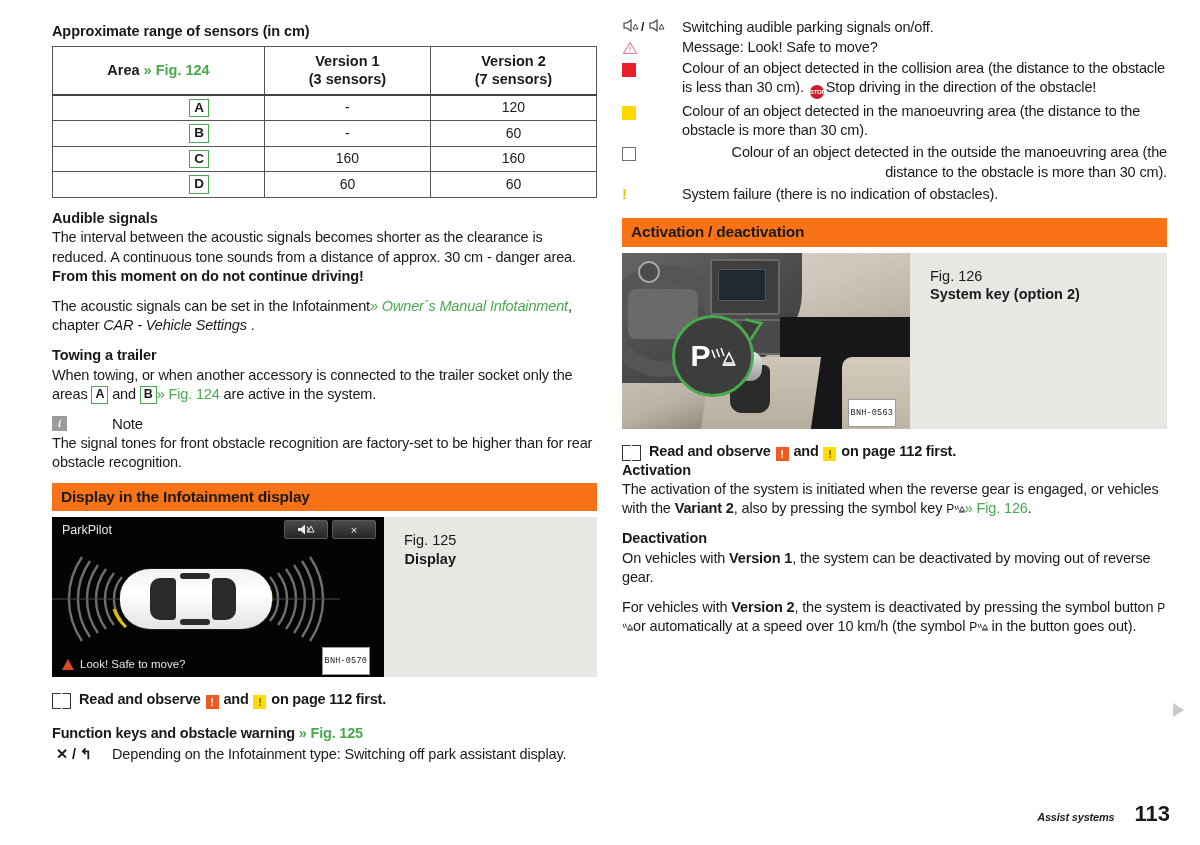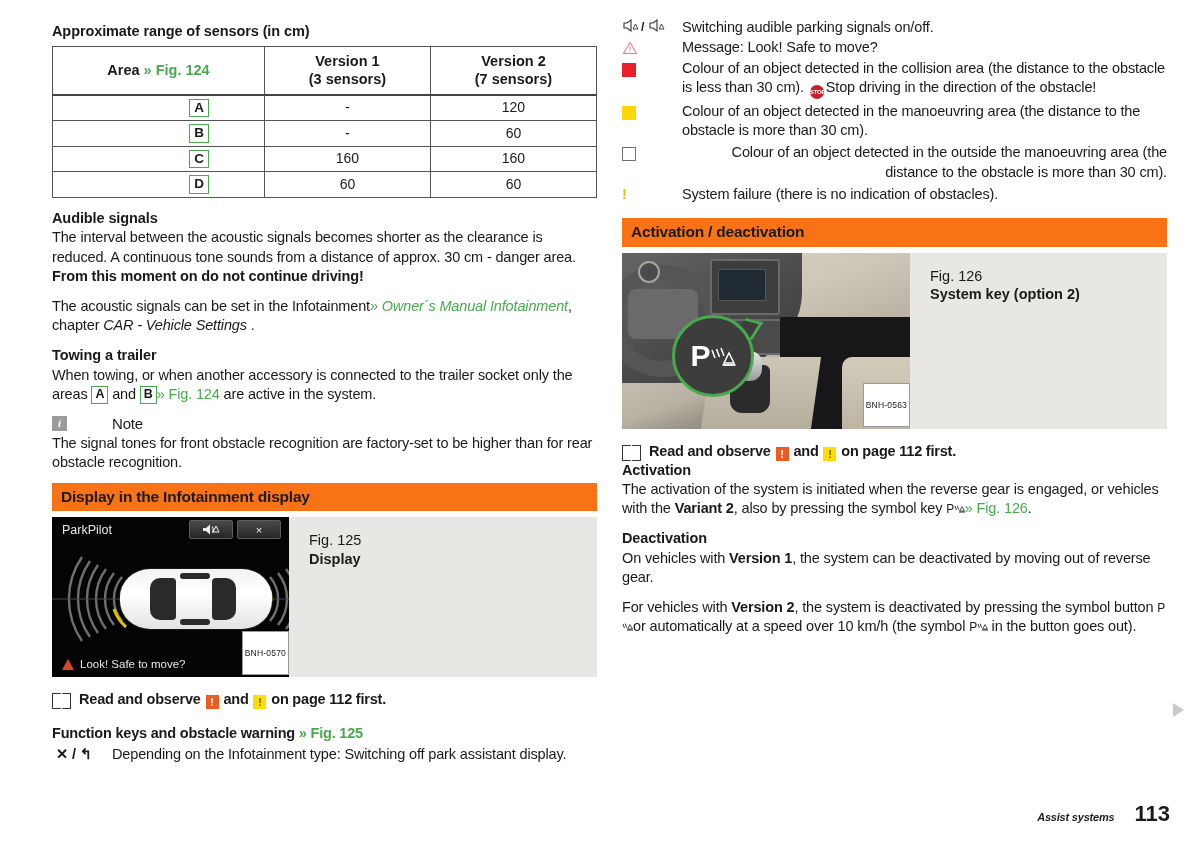--- a/index.html
+++ b/index.html
@@ -73,31 +73,31 @@
     display:flex; align-items:center; justify-content:center;
     font-family:"Liberation Serif", serif;
   }
   .note-title { font-size:15px; font-weight:normal; letter-spacing:-0.2px;margin-left:37px; }
 
   
   .figwrap { display:flex; background:#e9e7e4; margin-top:6px; }
   .figimg { position:relative; flex:0 0 auto; }
   .figcap { padding:14px 0 0 20px; font-size:14.5px; line-height:1.3; }
   .figcap .fl1 { font-weight:normal; }
-  .figcap .fl2 { font-weight:bold; }
+  .figcap .fl2 { font-weight:bold;text-align:center; }
   .imgcode {
-    position:absolute; right:0; bottom:2px;
+    position:absolute; right:14px; bottom:2px;
     background:#fff; border:1px solid #999; color:#222;
-    font-size:8.5px; padding:16px 2px; letter-spacing:0.2px;
-    font-family:Liberation Sans, sans-serif;
+    font-size:8.5px; padding:8px 2px; letter-spacing:0.2px;
+    font-family:Liberation Mono, monospace;
   }
 
   
   .pp {
-    width:237px; height:160px; background:#040404; position:relative; overflow:hidden;
+    width:332px; height:160px; background:#040404; position:relative; overflow:hidden;
   }
   .pp-title { position:absolute; left:10px; top:6px; color:#e8e8e8; font-size:12.5px; }
   .pp-btn {
     position:absolute; top:3px; height:19px; width:44px;
     background:linear-gradient(#4a4a4a,#262626);
     border:1px solid #5c5c5c; border-radius:2px;
     display:flex; align-items:center; justify-content:center;
     color:#eee; font-size:11px;
   }
   .pp-btn.b1 { right:56px; }

